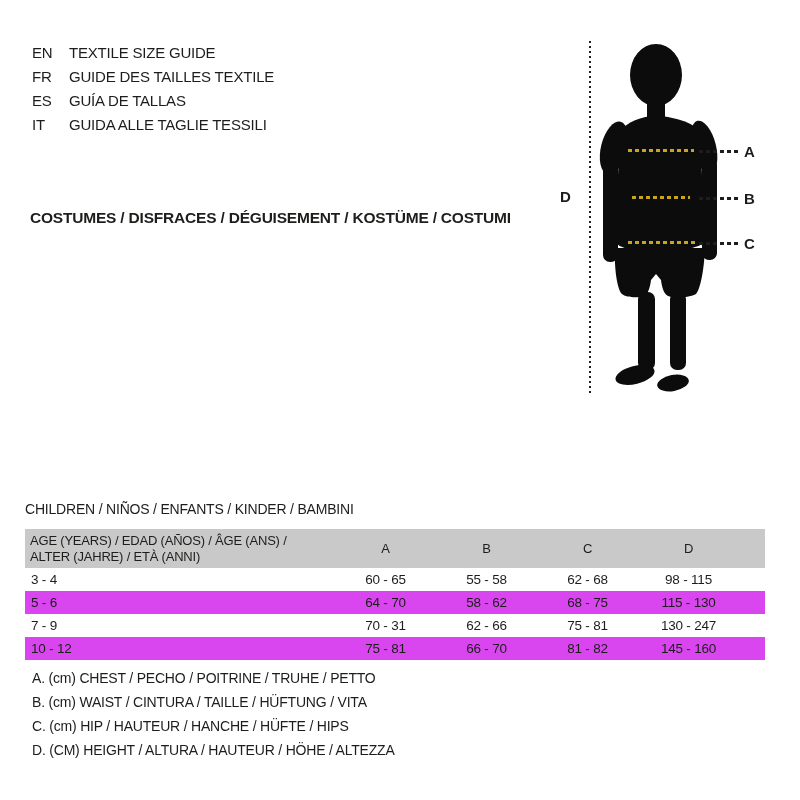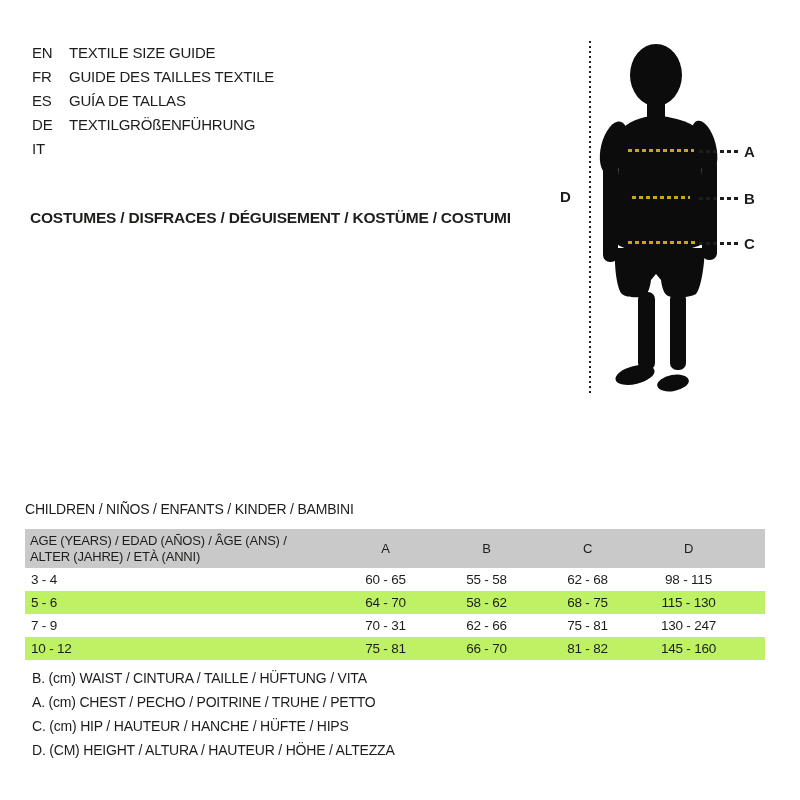--- a/index.html
+++ b/index.html
@@ -38,21 +38,21 @@
 
   
   .table-block { position:absolute; left:25px; top:501px; width:740px; }
   .table-title { font-size:14px; height:20px; margin-bottom:8px; }
   table { border-collapse:collapse; width:740px; table-layout:fixed; font-size:13.5px; }
   col.c-age { width:310px; } col.c-m { width:101px; } col.c-sp { width:26px; }
   thead th { background:#c9c9c9; font-weight:normal; text-align:center; vertical-align:middle; height:39px; font-size:13px; }
   thead th.age-h { text-align:left; padding-left:5px; line-height:16px; }
   tbody td { height:23px; text-align:center; vertical-align:middle; }
   tbody td.age-c { text-align:left; padding-left:6px; }
-  tbody tr.alt { background:#bef264; }
+  tbody tr.alt { background:#d946ef; }
 
   
   .legend { position:absolute; left:32px; top:666px; }
   .legend-row { height:24px; display:flex; align-items:center; font-size:14px; }
 </style>
 </head>
 <body>
 
 <div class="canvas">
 
@@ -63,25 +63,22 @@
     </div>
     <div class="lang-row">
       <span class="lang-code">FR</span>
       <span class="lang-label">GUIDE DES TAILLES TEXTILE</span>
     </div>
     <div class="lang-row">
       <span class="lang-code">ES</span>
       <span class="lang-label">GUÍA DE TALLAS</span>
     </div>
     <div class="lang-row">
-      <span class="lang-code">DE</span>
-      <span class="lang-label">TEXTILGRÖßENFÜHRUNG</span>
-    </div>
-    <div class="lang-row">
       <span class="lang-code">IT</span>
+      <span class="lang-label">GUIDA ALLE TAGLIE TESSILI</span>
     </div>
   </section>
 
   <h1 class="category">COSTUMES / DISFRACES / DÉGUISEMENT / KOSTÜME / COSTUMI</h1>
 
   <div class="figure">
 
     <svg class="silhouette-svg" width="136" height="350" viewBox="0 0 136 350" aria-hidden="true">
       <g fill="#0c0c0c">
 
@@ -178,19 +175,19 @@
           <td>66 - 70</td>
           <td>81 - 82</td>
           <td>145 - 160</td>
           <td></td>
         </tr>
       </tbody>
     </table>
   </section>
 
   <section class="legend">
+    <div class="legend-row">A. (cm) CHEST / PECHO / POITRINE / TRUHE / PETTO</div>
     <div class="legend-row">B. (cm) WAIST / CINTURA / TAILLE / HÜFTUNG / VITA</div>
-    <div class="legend-row">A. (cm) CHEST / PECHO / POITRINE / TRUHE / PETTO</div>
     <div class="legend-row">C. (cm) HIP / HAUTEUR / HANCHE / HÜFTE / HIPS</div>
     <div class="legend-row">D. (CM) HEIGHT / ALTURA / HAUTEUR / HÖHE / ALTEZZA</div>
   </section>
 
 </div>
 
 </body></html>

